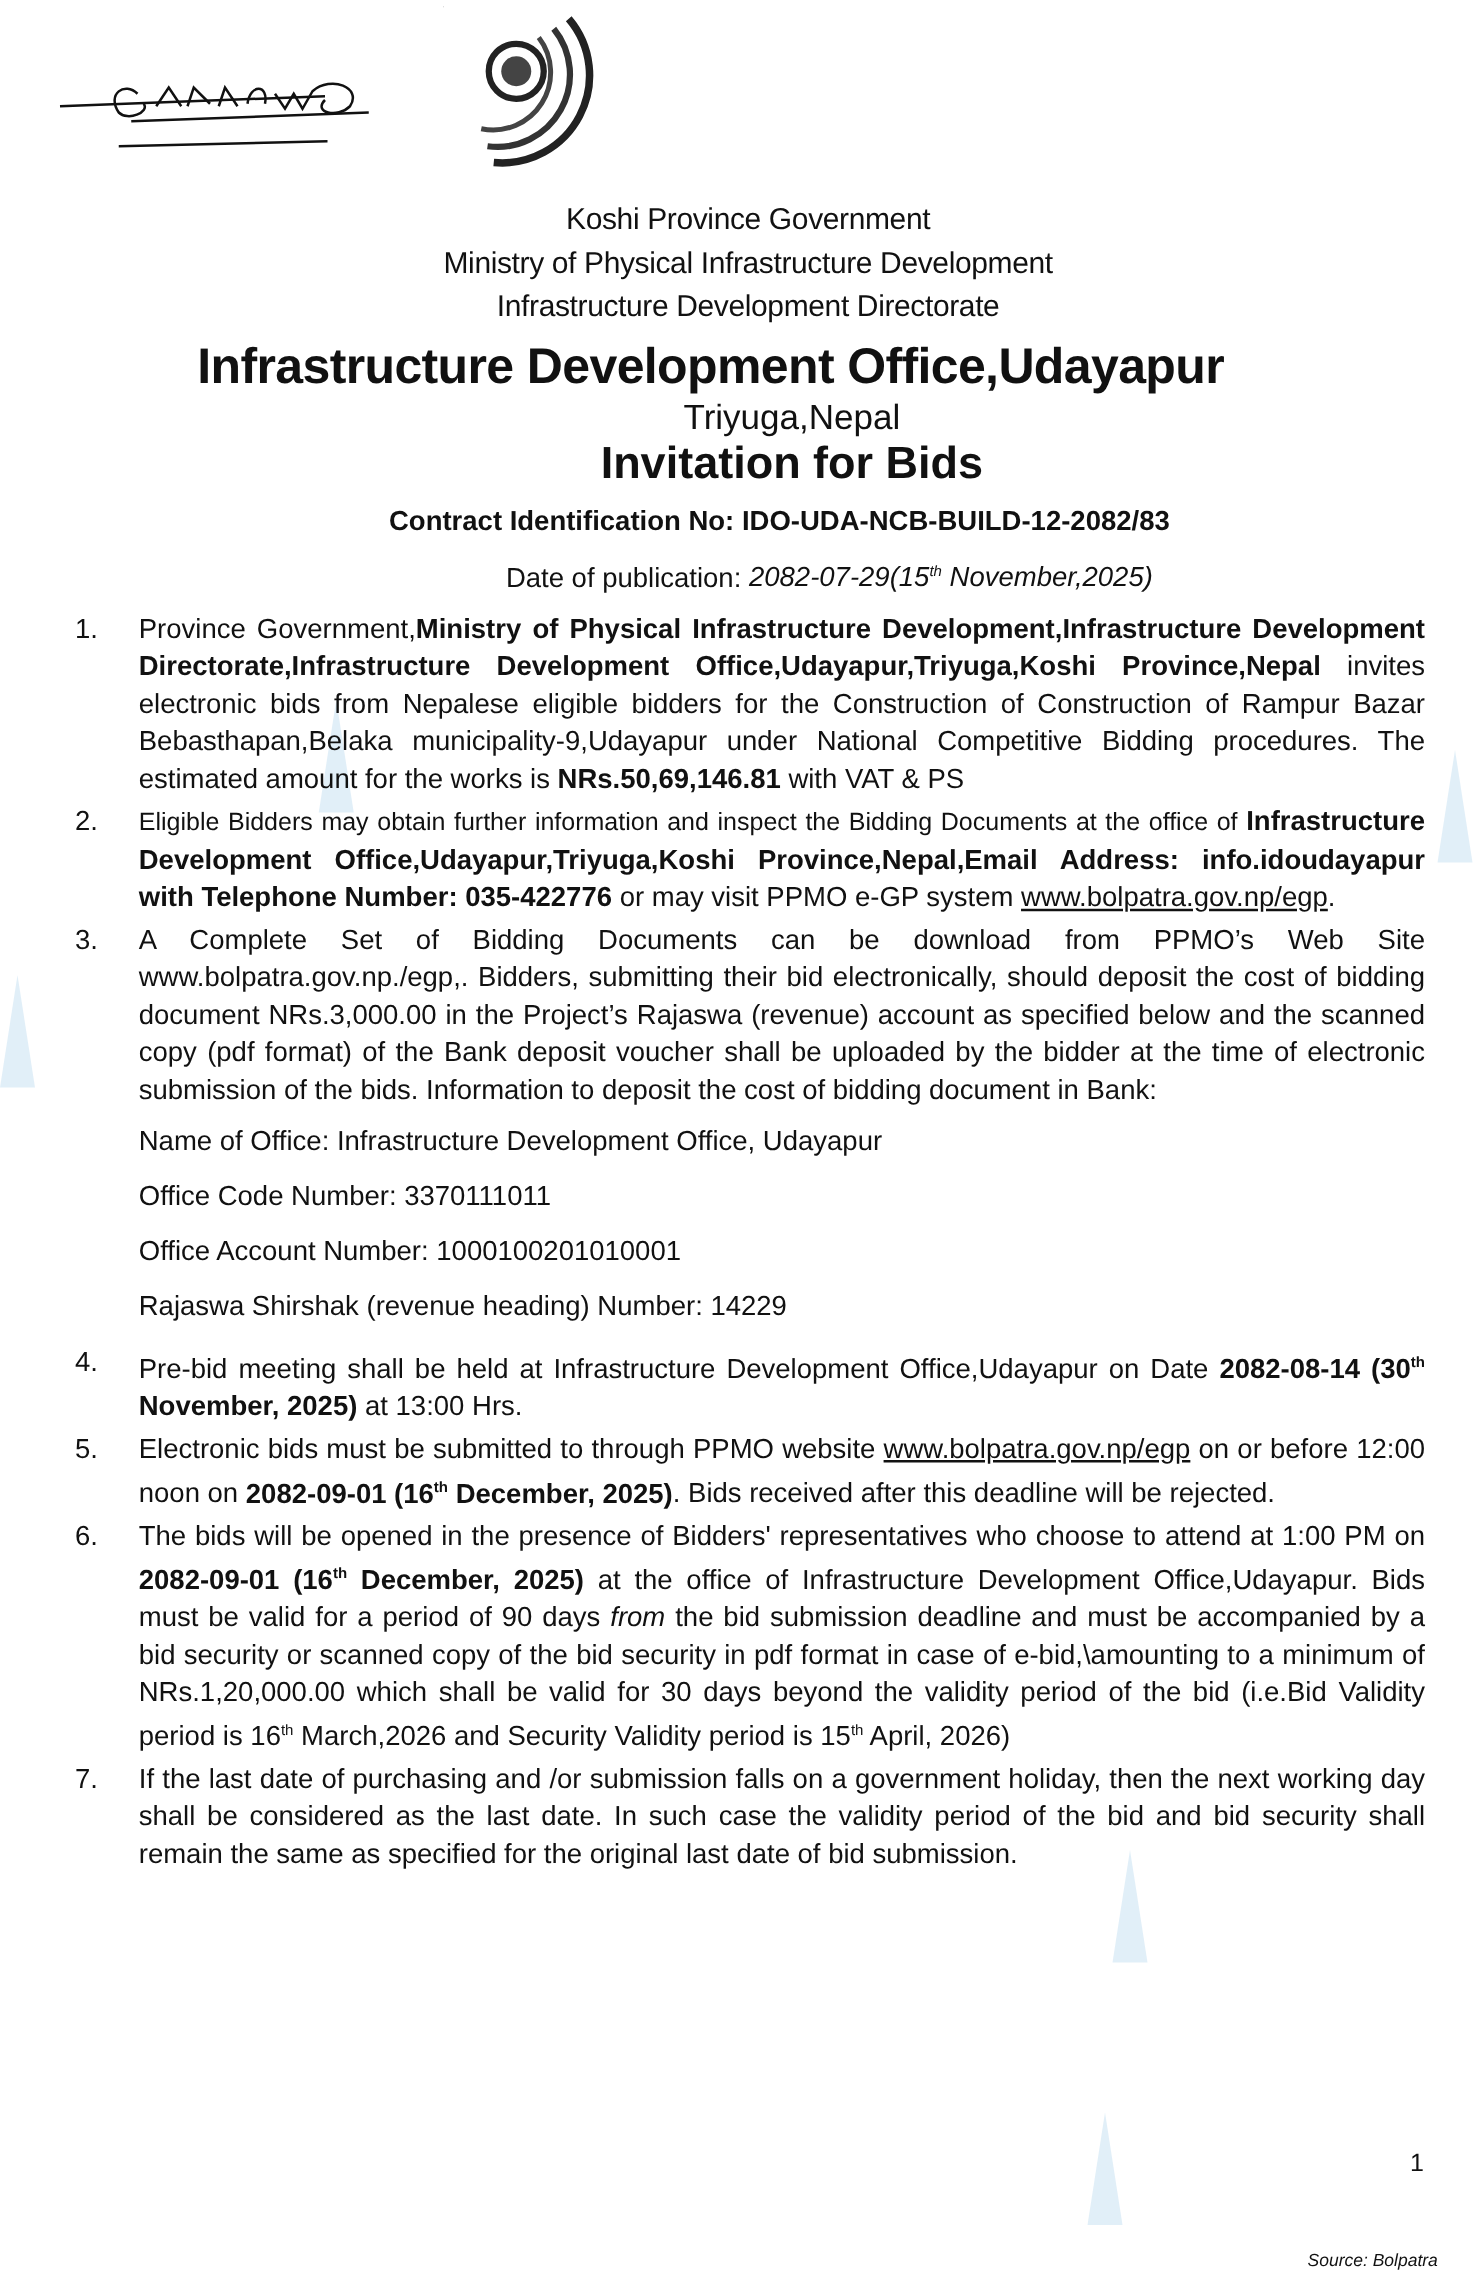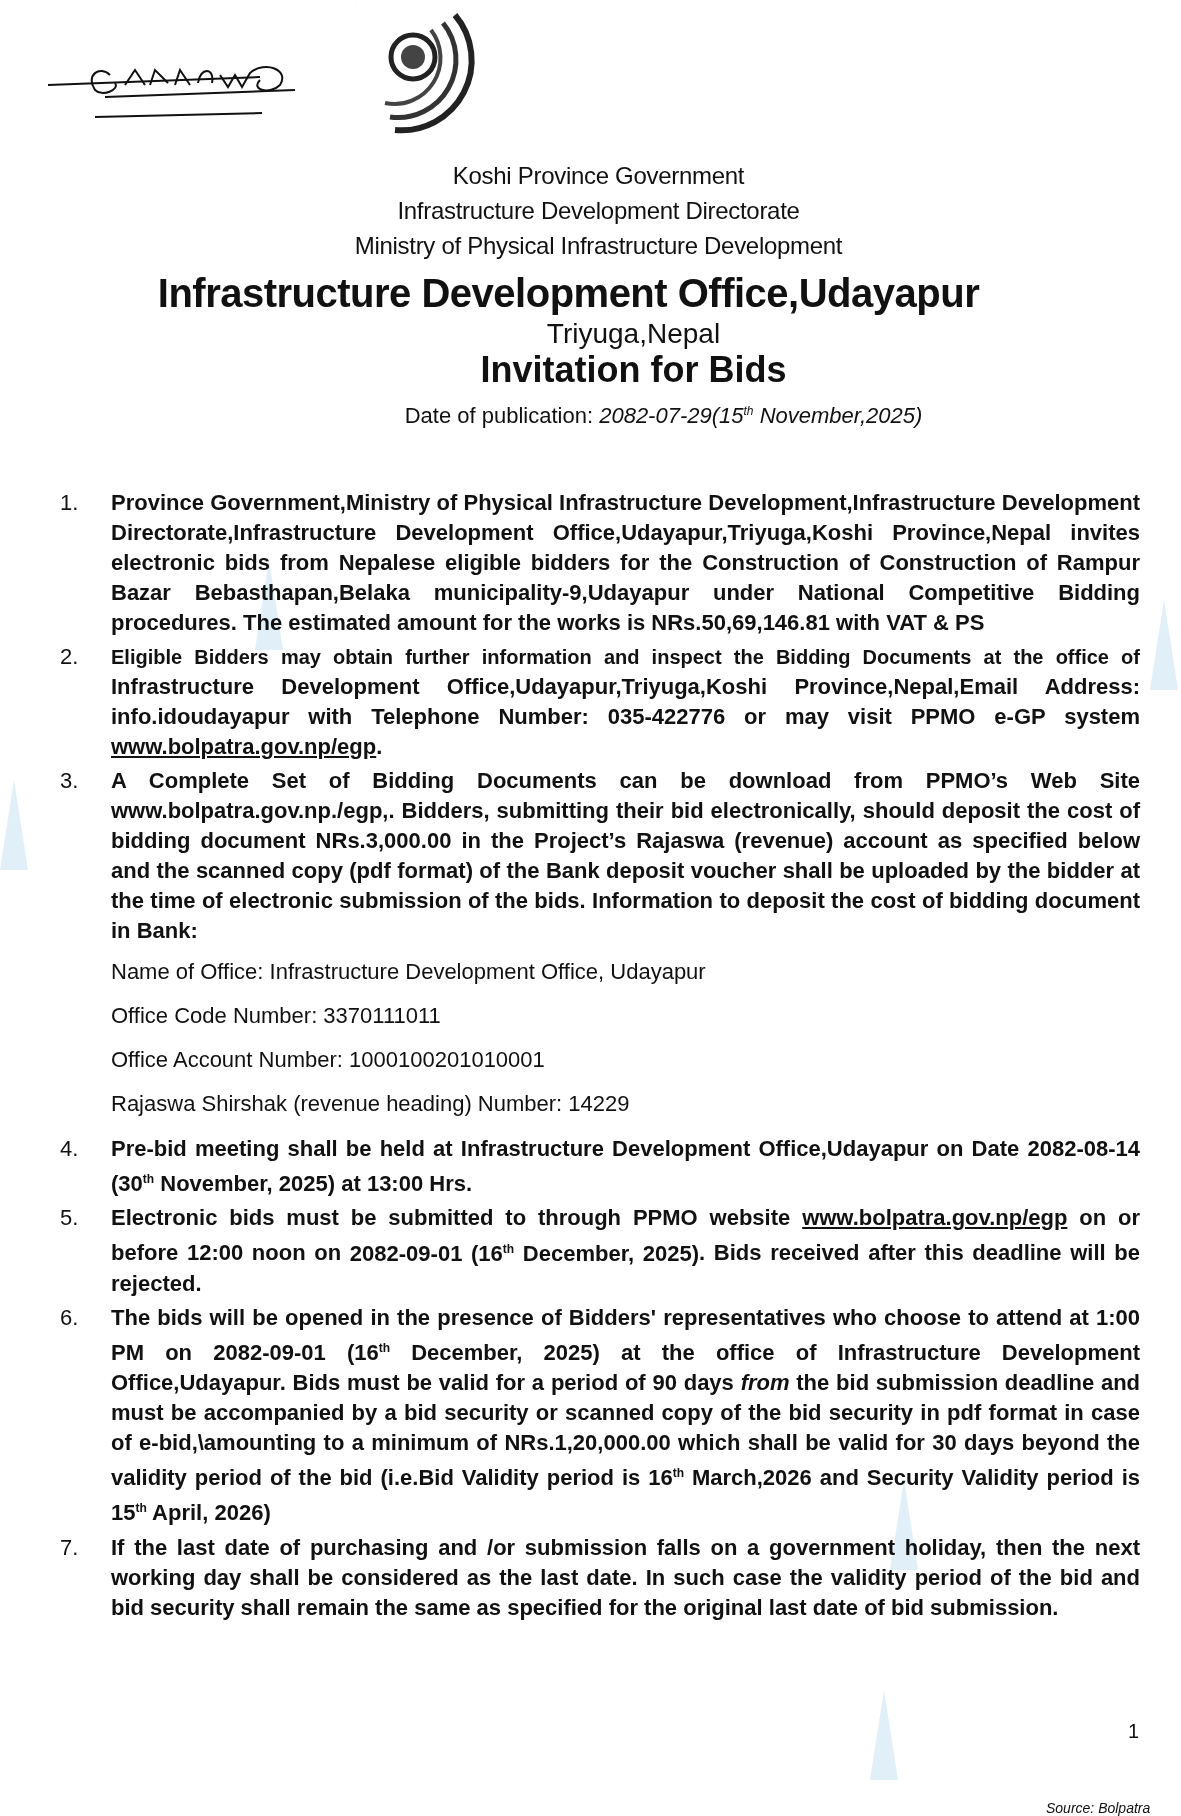--- a/index.html
+++ b/index.html
@@ -19,21 +19,21 @@
   .office { font-size: 40px; font-weight: bold; line-height: 52px; margin-top: 4px; letter-spacing: -0.5px; margin-left: -60px; }
   .place { font-size: 28px; line-height: 30px; margin-left: 70px; }
   .ifb { font-size: 36px; font-weight: bold; line-height: 42px; margin-left: 70px; }
   .cid { font-size: 22px; font-weight: bold; line-height: 40px; margin-top: 6px; margin-left: 50px; }
   .pub { font-size: 22px; font-weight: normal; line-height: 40px; margin-left: 130px; }
   .pub i { font-style: italic; }
   sup { font-size: 12px; }
   .list { position: absolute; left: 60px; top: 488px; width: 1080px; font-size: 22px; line-height: 30px; }
   .item { display: flex; margin-bottom: 4px; }
   .num { width: 51px; flex: none; }
-  .txt { flex: 1; text-align: justify; font-weight: bold; }
+  .txt { flex: 1; text-align: justify; }
   .bank { margin-left: 51px; }
   .bank div { line-height: 44px; }
   .link { text-decoration: underline; }
   .page-number { position: absolute; left: 1128px; top: 1720px; font-size: 20px; }
   .source { position: absolute; left: 1046px; top: 1800px; font-size: 14px; font-style: italic; }
 </style>
 </head>
 <body>
 
 <div class="watermark" style="left:255px;top:560px;"></div>
@@ -53,25 +53,29 @@
   <circle cx="58" cy="52" r="22" fill="none" stroke="#222" stroke-width="5"></circle>
   <circle cx="58" cy="52" r="12" fill="#444"></circle>
   <path d="M100 10 A70 70 0 0 1 40 125" stroke="#222" stroke-width="6" fill="none"></path>
   <path d="M88 18 A58 58 0 0 1 35 112" stroke="#333" stroke-width="5" fill="none"></path>
   <path d="M76 25 A46 46 0 0 1 30 98" stroke="#444" stroke-width="4" fill="none"></path>
   <path d="M-5 5 L5 -8" stroke="#111" stroke-width="2"></path>
 </svg>
 
 <div class="header">
   <div class="hl">Koshi Province Government</div>
+  <div class="hl">Ministry of Physical Infrastructure Development</div>
   <div class="hl">Infrastructure Development Directorate</div>
-  <div class="hl">Ministry of Physical Infrastructure Development</div>
   <div class="office">Infrastructure Development Office,Udayapur</div>
   <div class="place">Triyuga,Nepal</div>
   <div class="ifb">Invitation for Bids</div>
+  <div class="cid">
+    <span>Contract Identification No:</span>
+    <span>IDO-UDA-NCB-BUILD-12-2082/83</span>
+  </div>
   <div class="pub">
     <span>Date of publication:</span>
     <i><span>2082-07-29(15</span><sup>th</sup><span> November,2025)</span></i>
   </div>
 </div>
 
 <div class="list">
   <div class="item">
     <div class="num">1.</div>
     <div class="txt"><span>Province Government,</span><b>Ministry of Physical Infrastructure Development,Infrastructure Development Directorate,Infrastructure Development Office,Udayapur,Triyuga,Koshi Province,Nepal</b><span> invites electronic bids from Nepalese eligible bidders for the Construction of Construction of Rampur Bazar Bebasthapan,Belaka municipality-9,Udayapur under National Competitive Bidding procedures. The estimated amount for the works is </span><b>NRs.50,69,146.81</b><span> with VAT &amp; PS</span></div>

